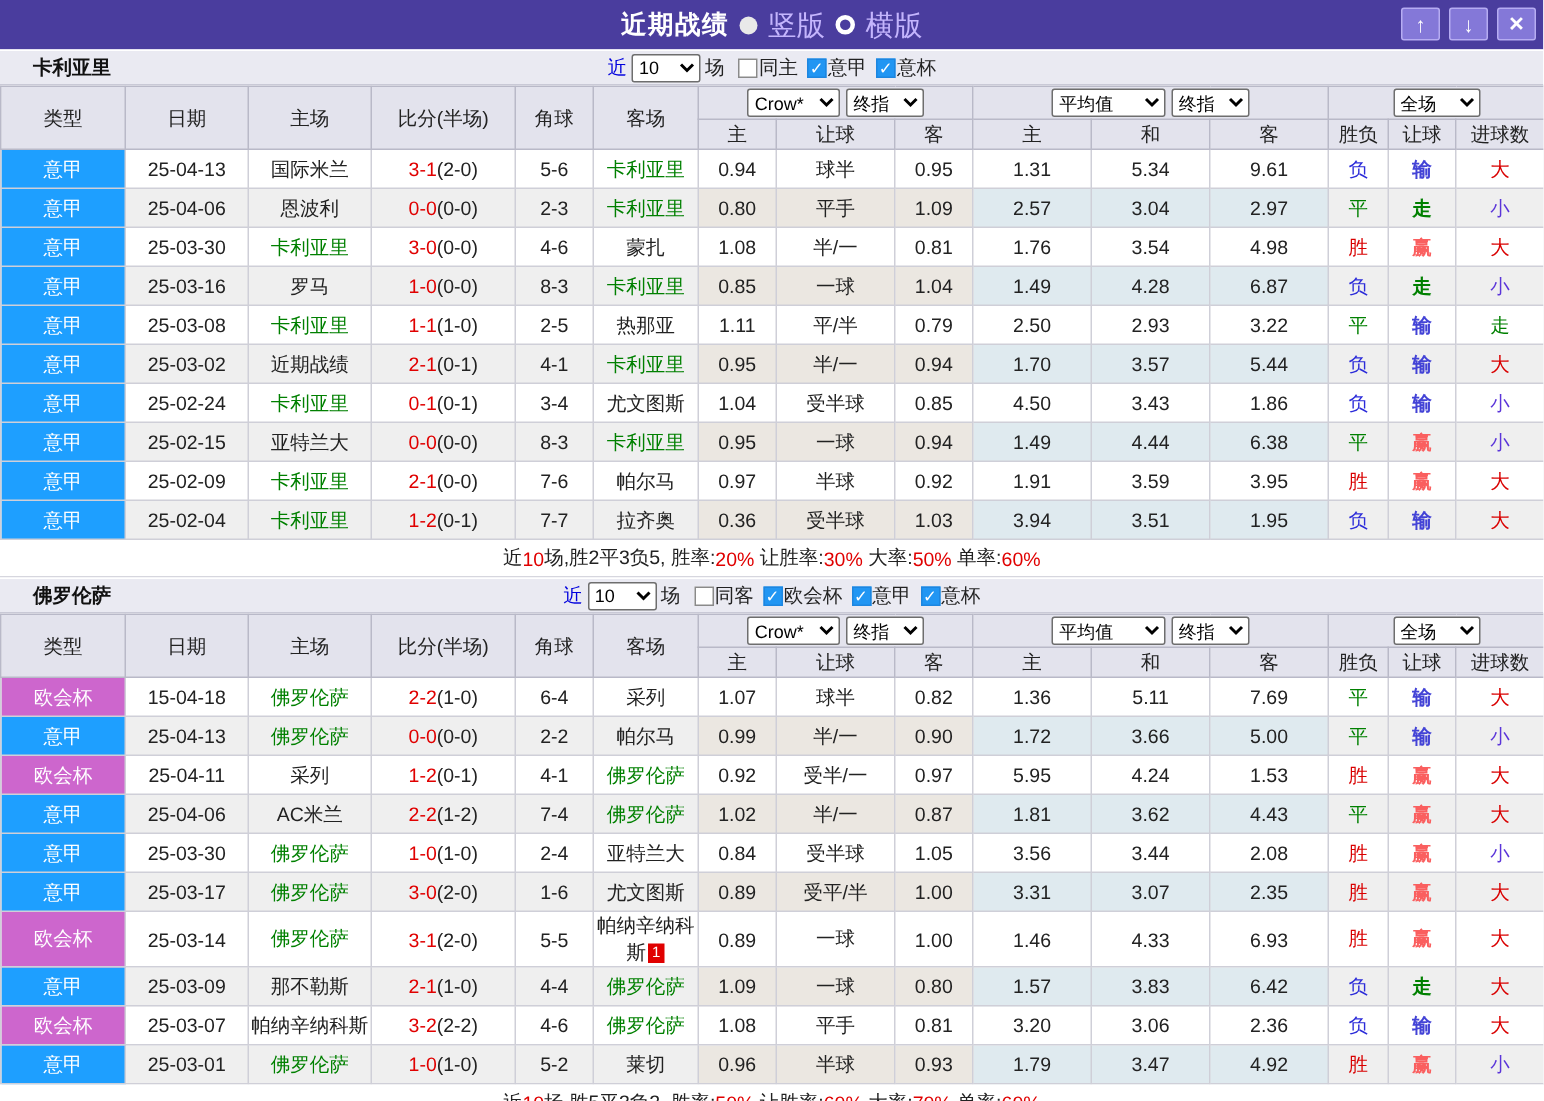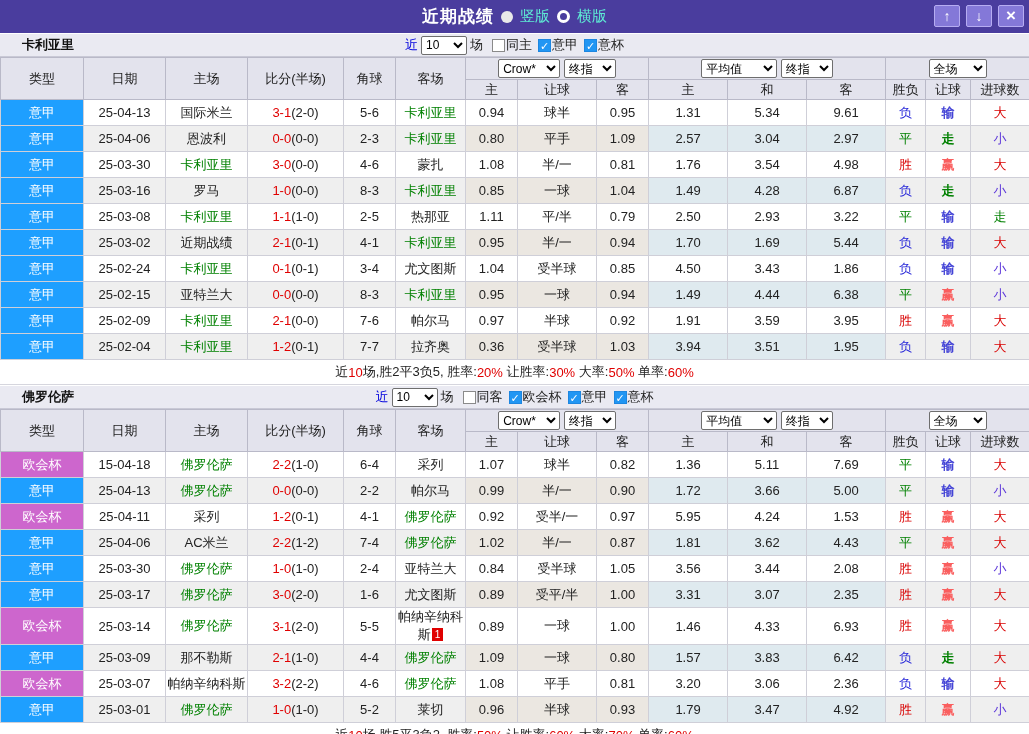--- a/index.html
+++ b/index.html
@@ -9,21 +9,21 @@
     font-family: "Liberation Sans", "DejaVu Sans", sans-serif; font-size: 13px; color: #222;
     position: relative; border: 0;
   }
   
   .titlebar { height: 33px; background: #4a3d9e; display: flex; justify-content: center; align-items: center; position: relative; }
   .title-group { display: flex; align-items: center; gap: 7px; color: #fff; }
   .title-text { font-size: 17px; font-weight: bold; letter-spacing: 1px; }
   .radio { display: inline-block; border-radius: 50%; }
   .radio.filled { width: 12px; height: 12px; background: #e9e9e9; }
   .radio.ring { width: 13px; height: 13px; border: 3px solid #fff; background: transparent; }
-  .radio-label { font-size: 15px; color: #5eead4; }
+  .radio-label { font-size: 19px; color: #c4b5fd; }
   .win-buttons { position: absolute; right: 5px; top: 5px; display: flex; gap: 6px; }
   .win-btn { width: 26px; height: 22px; background: #8478d8; border: 1px solid #b6acf2; border-radius: 2px;
     color: #fff; text-align: center; line-height: 20px; font-size: 14px; font-weight: bold; cursor: pointer; }
   .win-btn.close { font-size: 17px; }
   
   .section-header { height: 24px; background: #eaeaf2; border-bottom: 1px solid #c9c9d6; border-top: 1px solid #fff;
     display: flex; align-items: center; position: relative; }
   .team-name { position: absolute; left: 22px; font-weight: bold; color: #111; }
   .controls { margin: 0 auto; display: flex; align-items: center; gap: 3px; }
   .near-link { color: #0000dd; cursor: pointer; }
@@ -237,21 +237,21 @@
           <td class="type" style="background: rgb(30, 159, 255); color: rgb(255, 255, 255);">意甲</td>
           <td>25-03-02</td>
           <td><span class="team">近期战绩</span></td>
           <td><span class="ft">2-1</span><span class="ht">(0-1)</span></td>
           <td>4-1</td>
           <td><span class="team self">卡利亚里</span></td>
           <td class="crow">0.95</td>
           <td class="crow">半/一</td>
           <td class="crow">0.94</td>
           <td class="avg">1.70</td>
-          <td class="avg">1.69</td>
+          <td class="avg">3.57</td>
           <td class="avg">5.44</td>
           <td class="res" style="color: rgb(43, 43, 217);">负</td>
           <td class="res res-bold" style="color: rgb(67, 67, 214);">输</td>
           <td class="res" style="color: rgb(217, 0, 0);">大</td>
         </tr>
         <tr class="odd">
           <td class="type" style="background: rgb(30, 159, 255); color: rgb(255, 255, 255);">意甲</td>
           <td>25-02-24</td>
           <td><span class="team self">卡利亚里</span></td>
           <td><span class="ft">0-1</span><span class="ht">(0-1)</span></td>

